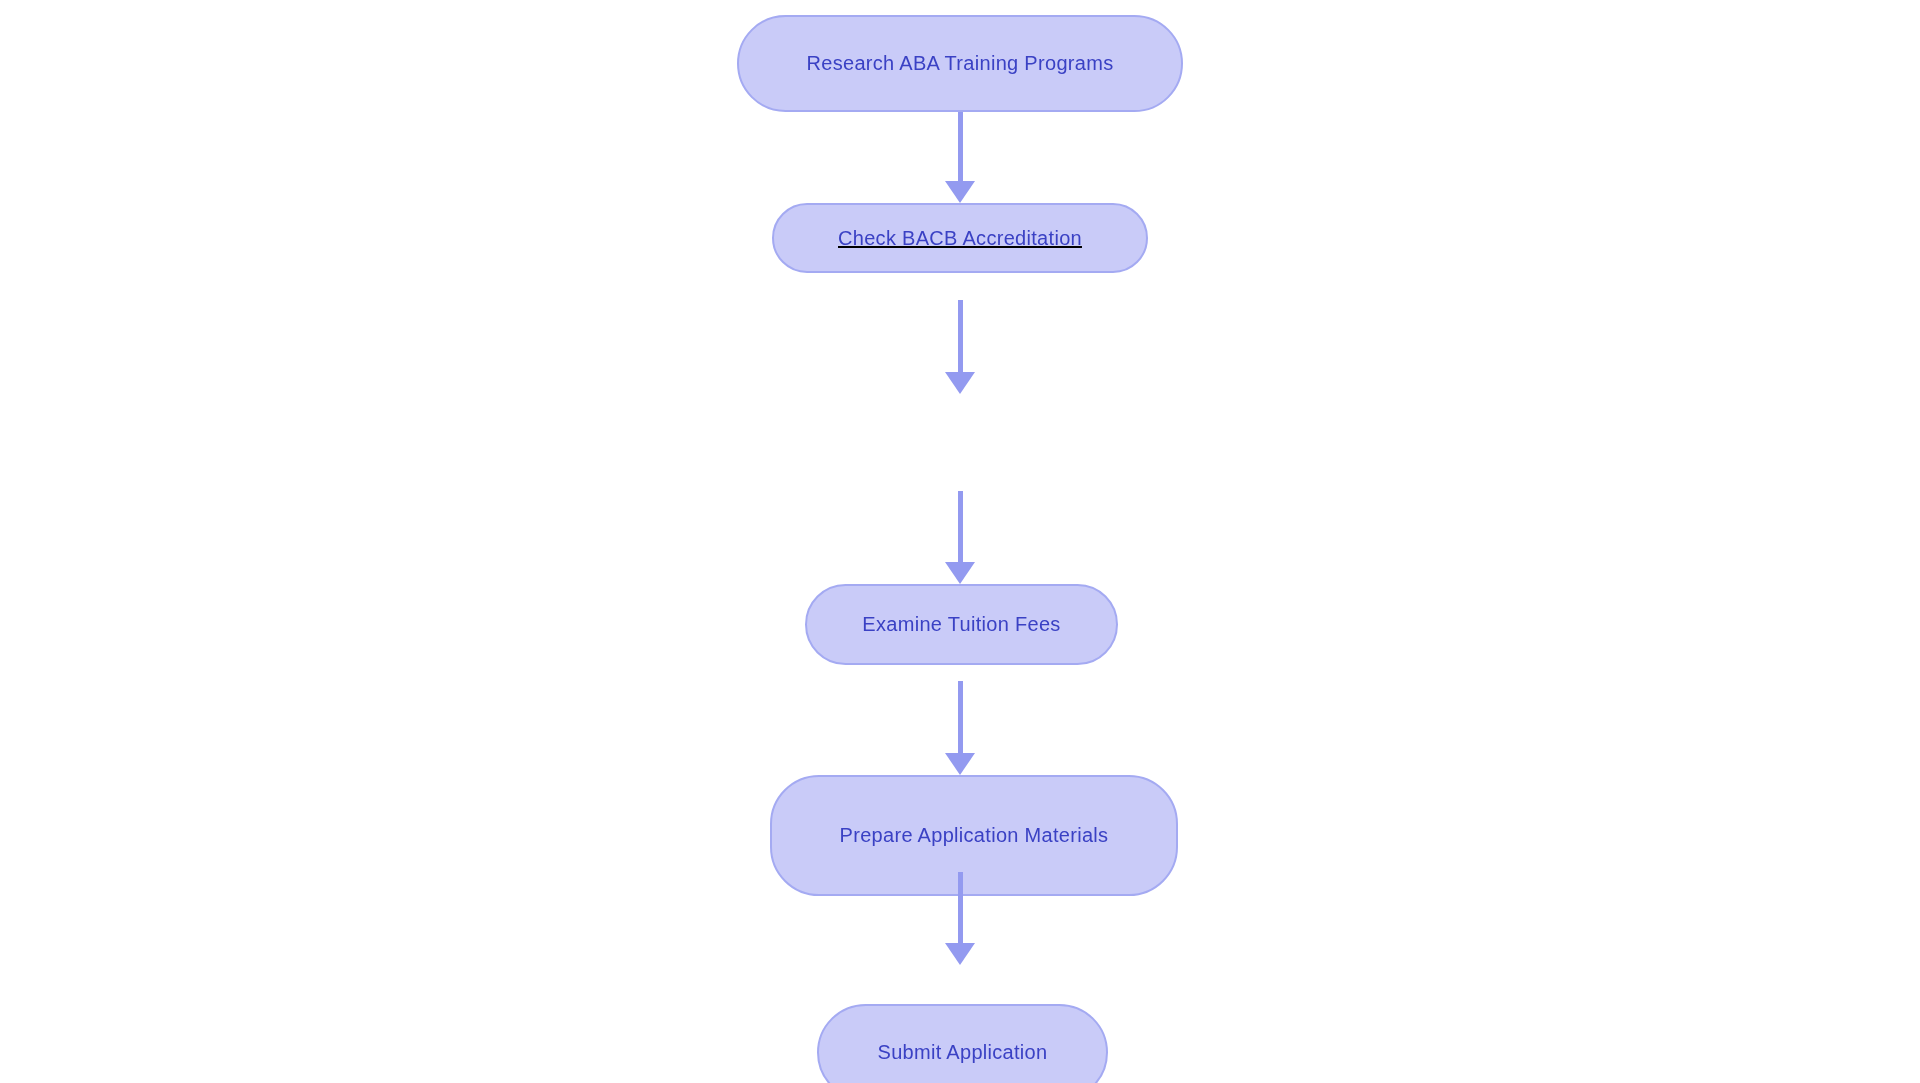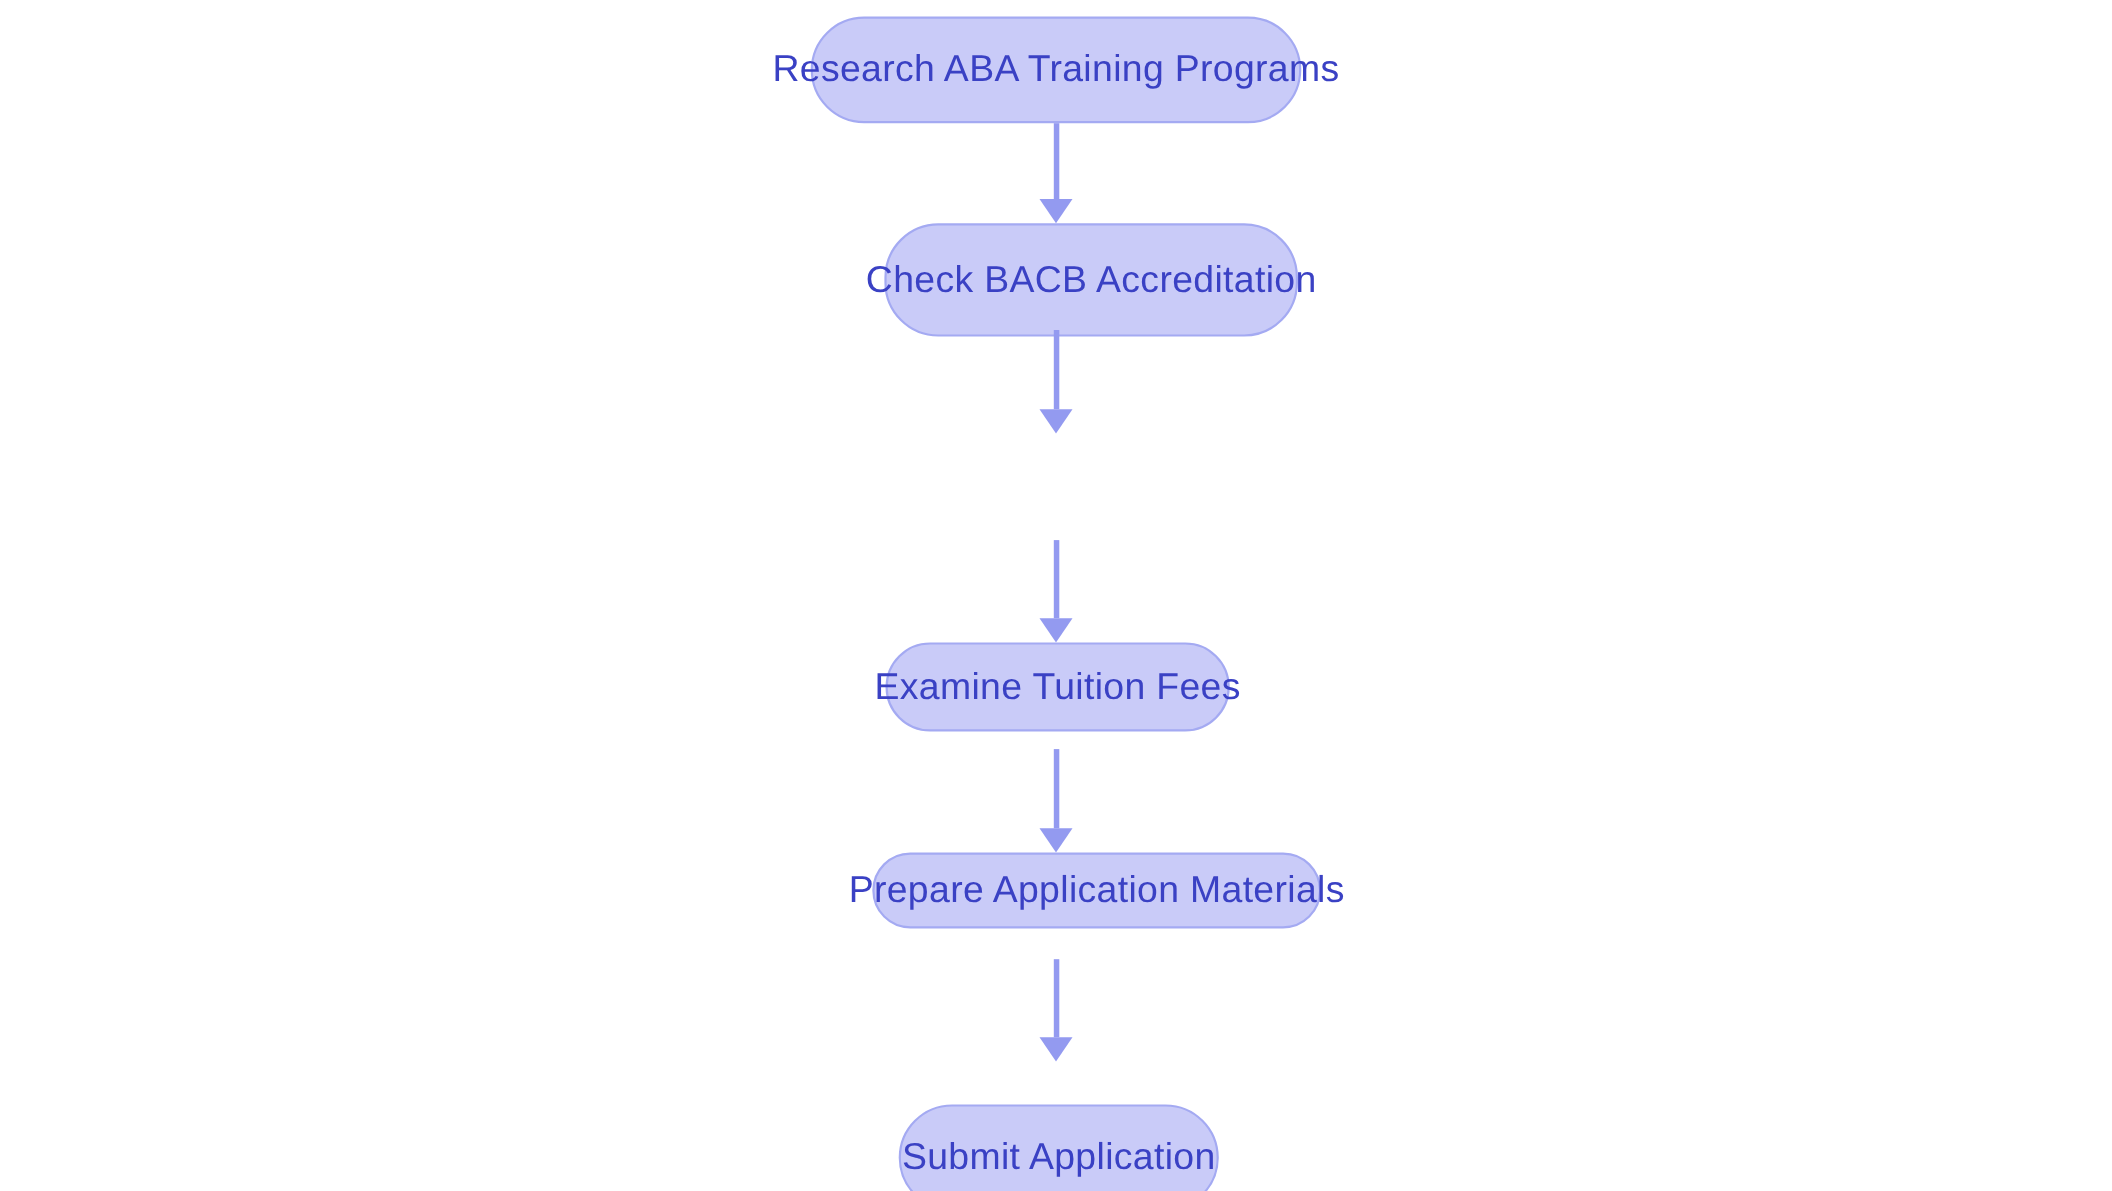--- a/index.html
+++ b/index.html
@@ -22,30 +22,30 @@
     display: flex;
     align-items: center;
     justify-content: center;
     box-sizing: border-box;
     background: var(--node-fill, #c9cbf8);
     border: 2px solid var(--node-border, #a4aaf2);
     border-radius: 49px;
   }
   .node-label {
     color: var(--node-text, #3a41c4);
-    font-size: 34px;
+    font-size: 20px;
     letter-spacing: 0.3px;
     white-space: nowrap;
     text-align: center;
   }
   .node-1 { left: 737px; top: 15px;  width: 446px; height: 97px; }
-  .node-2 { left: 804px; top: 203px; width: 376px; height: 103px; }
+  .node-2 { left: 772px; top: 203px; width: 376px; height: 70px; text-decoration: underline; }
   .node-3 { left: 771px; top: 394px; width: 377px; height: 97px; }
   .node-4 { left: 805px; top: 584px; width: 313px; height: 81px; }
-  .node-5 { left: 793px; top: 775px; width: 408px; height: 69px; }
+  .node-5 { left: 770px; top: 775px; width: 408px; height: 121px; }
   .node-6 { left: 817px; top: 965px; width: 291px; height: 97px; margin-top: 39px; }
 
   .arrow {
     position: absolute;
     width: 30px;
     display: flex;
     flex-direction: column;
     align-items: center;
   }
   .arrow-line {

